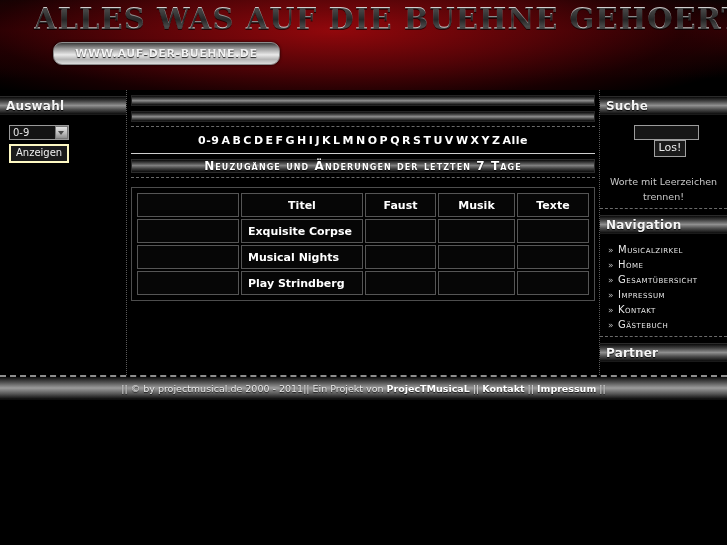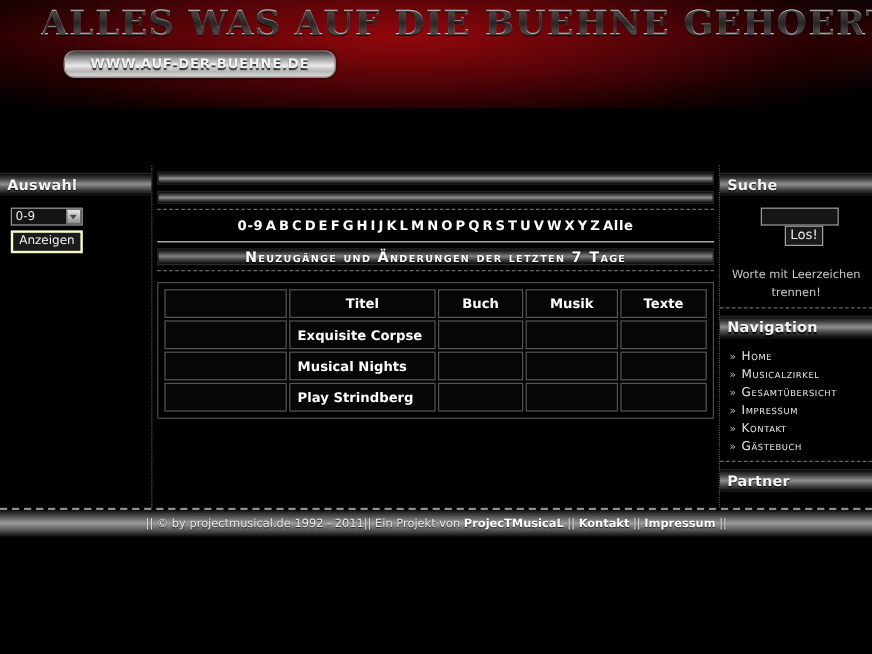--- a/index.html
+++ b/index.html
@@ -64,21 +64,20 @@
   }
 
   
   .page {
     position: relative;
     width: 727px;
     height: 285px;
     background: #000;
     display: flex;
     align-items: stretch;
-    margin-top: 48px;
   }
   .col-left {
     width: 127px;
     border-right: 1px dotted #5a5a5a;
     box-sizing: border-box;
     padding: 0;
   }
   .col-main {
     flex: 1;
     padding: 0 4px;
@@ -354,21 +353,21 @@
       <span>Neuzugänge und Änderungen der letzten 7 Tage</span>
     </div>
     <div class="dotted-rule"></div>
 
     <div class="tbl-outer">
       <table class="grid">
         <tbody>
             <tr>
               <td class="head c1"></td>
               <td class="head c2">Titel</td>
-              <td class="head c3">Buch</td>
+              <td class="head c3">Faust</td>
               <td class="head c4">Musik</td>
               <td class="head c5">Texte</td>
             </tr>
             <tr>
               <td class="c1"></td>
               <td class="titlecell c2">Exquisite Corpse</td>
               <td class="c3"></td>
               <td class="c4"></td>
               <td class="c5"></td>
             </tr>
@@ -402,34 +401,34 @@
     <div class="hint">
       <div>Worte mit Leerzeichen</div>
       <div>trennen!</div>
     </div>
 
     <div class="dotted-rule"></div>
     <div class="barhead">
       <span>Navigation</span>
     </div>
     <ul class="nav-list">
+        <li><span class="chev">»</span><span>Musicalzirkel</span></li>
         <li><span class="chev">»</span><span>Home</span></li>
-        <li><span class="chev">»</span><span>Musicalzirkel</span></li>
         <li><span class="chev">»</span><span>Gesamtübersicht</span></li>
         <li><span class="chev">»</span><span>Impressum</span></li>
         <li><span class="chev">»</span><span>Kontakt</span></li>
         <li><span class="chev">»</span><span>Gästebuch</span></li>
       </ul>
 
     <div class="dotted-rule"></div>
     <div class="barhead">
       <span>Partner</span>
     </div>
   </div>
 </div>
 
 <div class="footer-sep"></div>
 <div class="footer">
   <div class="footer-text">
-    <span>|| © by projectmusical.de 1992 - 2011|| Ein Projekt von </span><b>ProjecTMusicaL</b><span> || </span><b>Kontakt</b><span> || </span><b>Impressum</b><span> ||</span>
+    <span>|| © by projectmusical.de 2000 - 2011|| Ein Projekt von </span><b>ProjecTMusicaL</b><span> || </span><b>Kontakt</b><span> || </span><b>Impressum</b><span> ||</span>
   </div>
 </div>
 <div class="filler"></div>
 
 </body></html>

